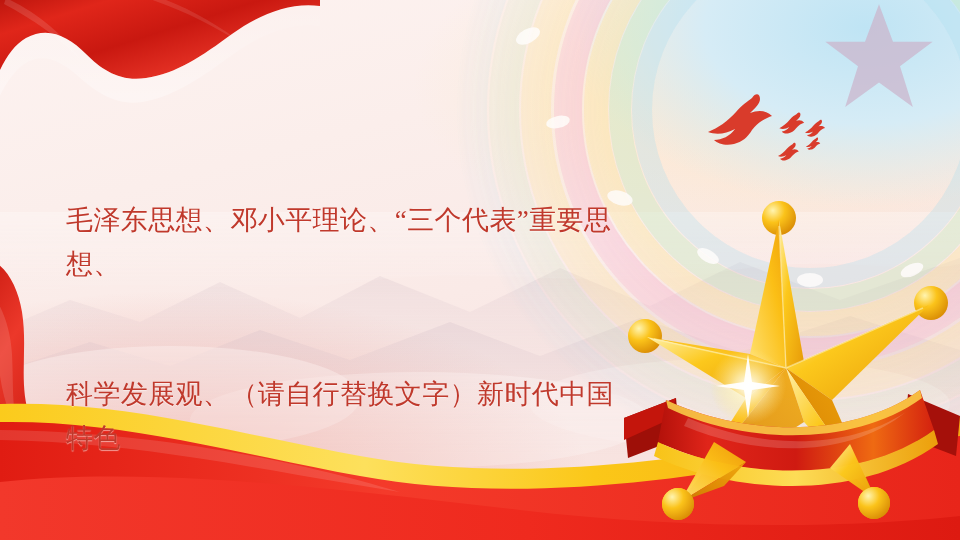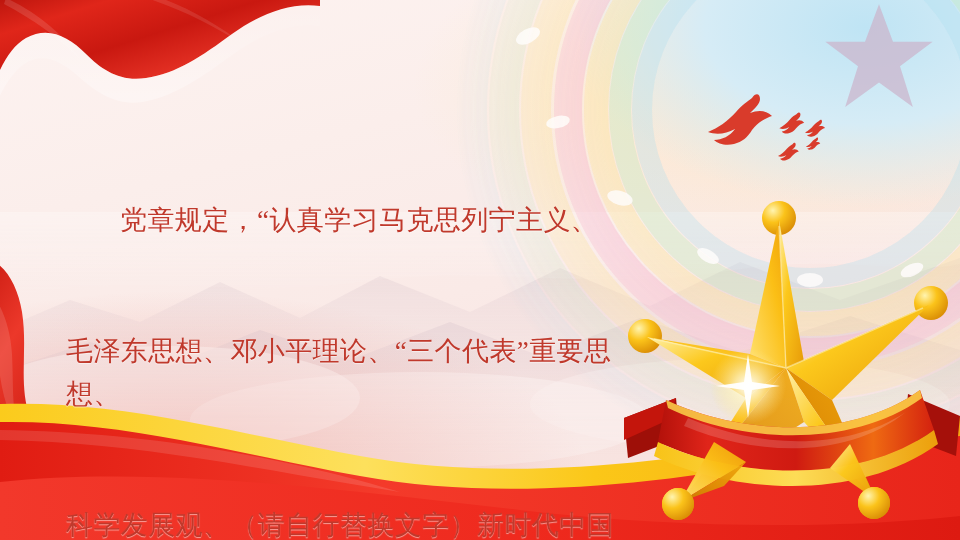--- a/index.html
+++ b/index.html
@@ -330,21 +330,20 @@
       <polygon points="62,316 128,276 106,300" fill="url(#gB)"></polygon>
       <polygon points="258,314 232,258 212,282" fill="url(#gA)"></polygon>
     </g>
     <g>
       <circle cx="60" cy="318" r="16" fill="url(#ball)"></circle>
       <circle cx="256" cy="317" r="16" fill="url(#ball)"></circle>
     </g>
   </svg>
 
   <div class="copy">
-    <span class="ln first">党章规定，“认真学习马克思列宁主义、</span>
     <span class="ln">毛泽东思想、邓小平理论、“三个代表”重要思想、</span>
     <span class="ln">科学发展观、（请自行替换文字）新时代中国特色</span>
     
     
     
     
   </div>
 
 </div>
 

